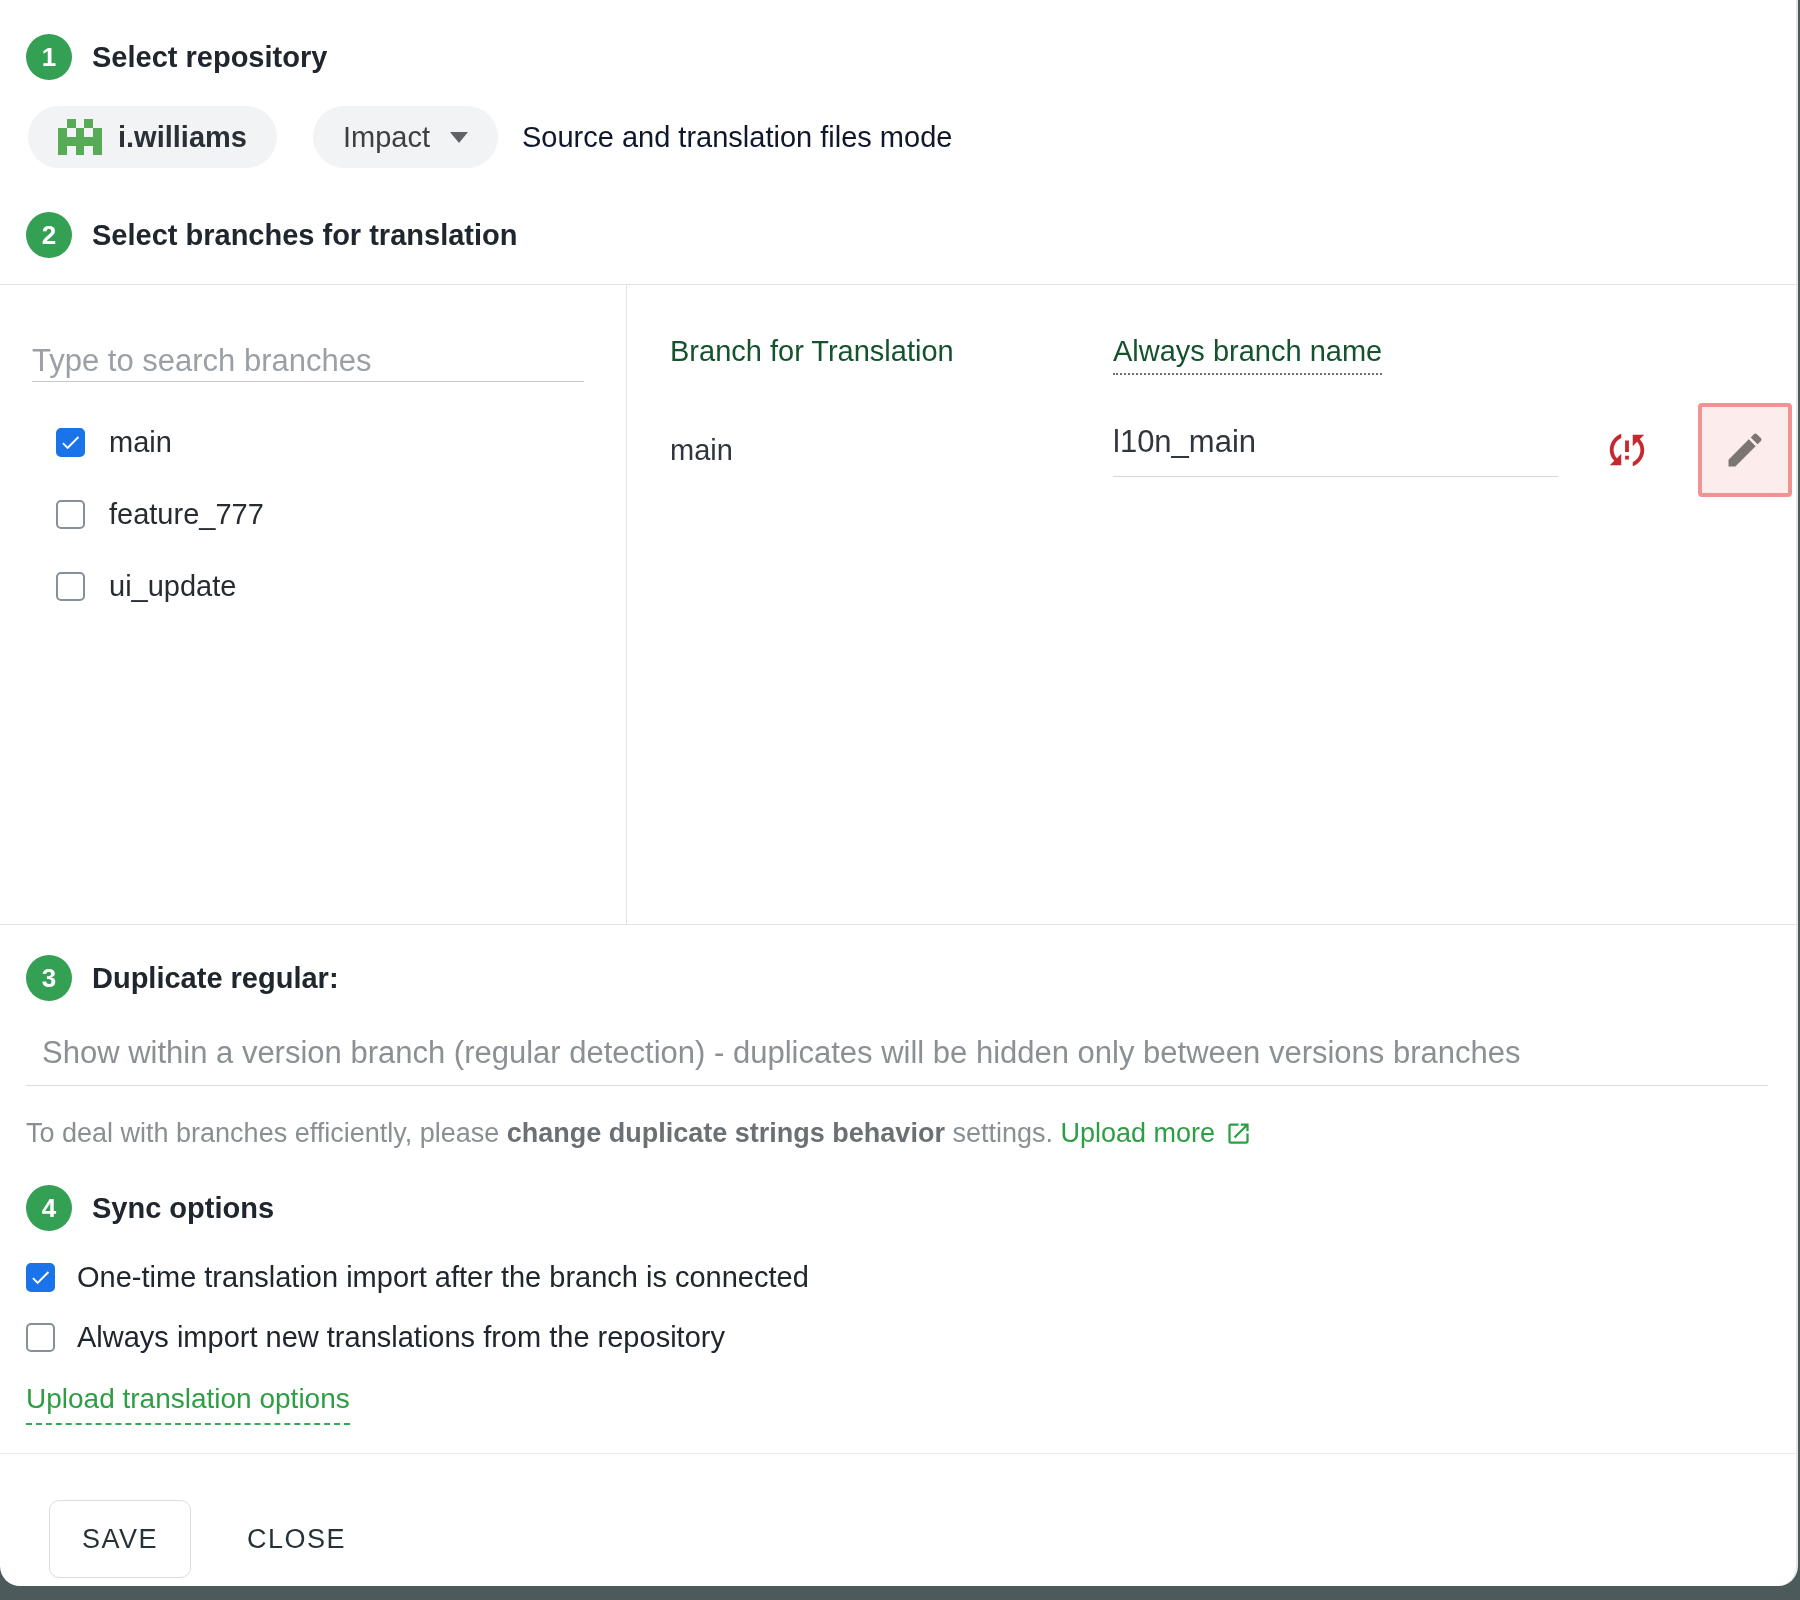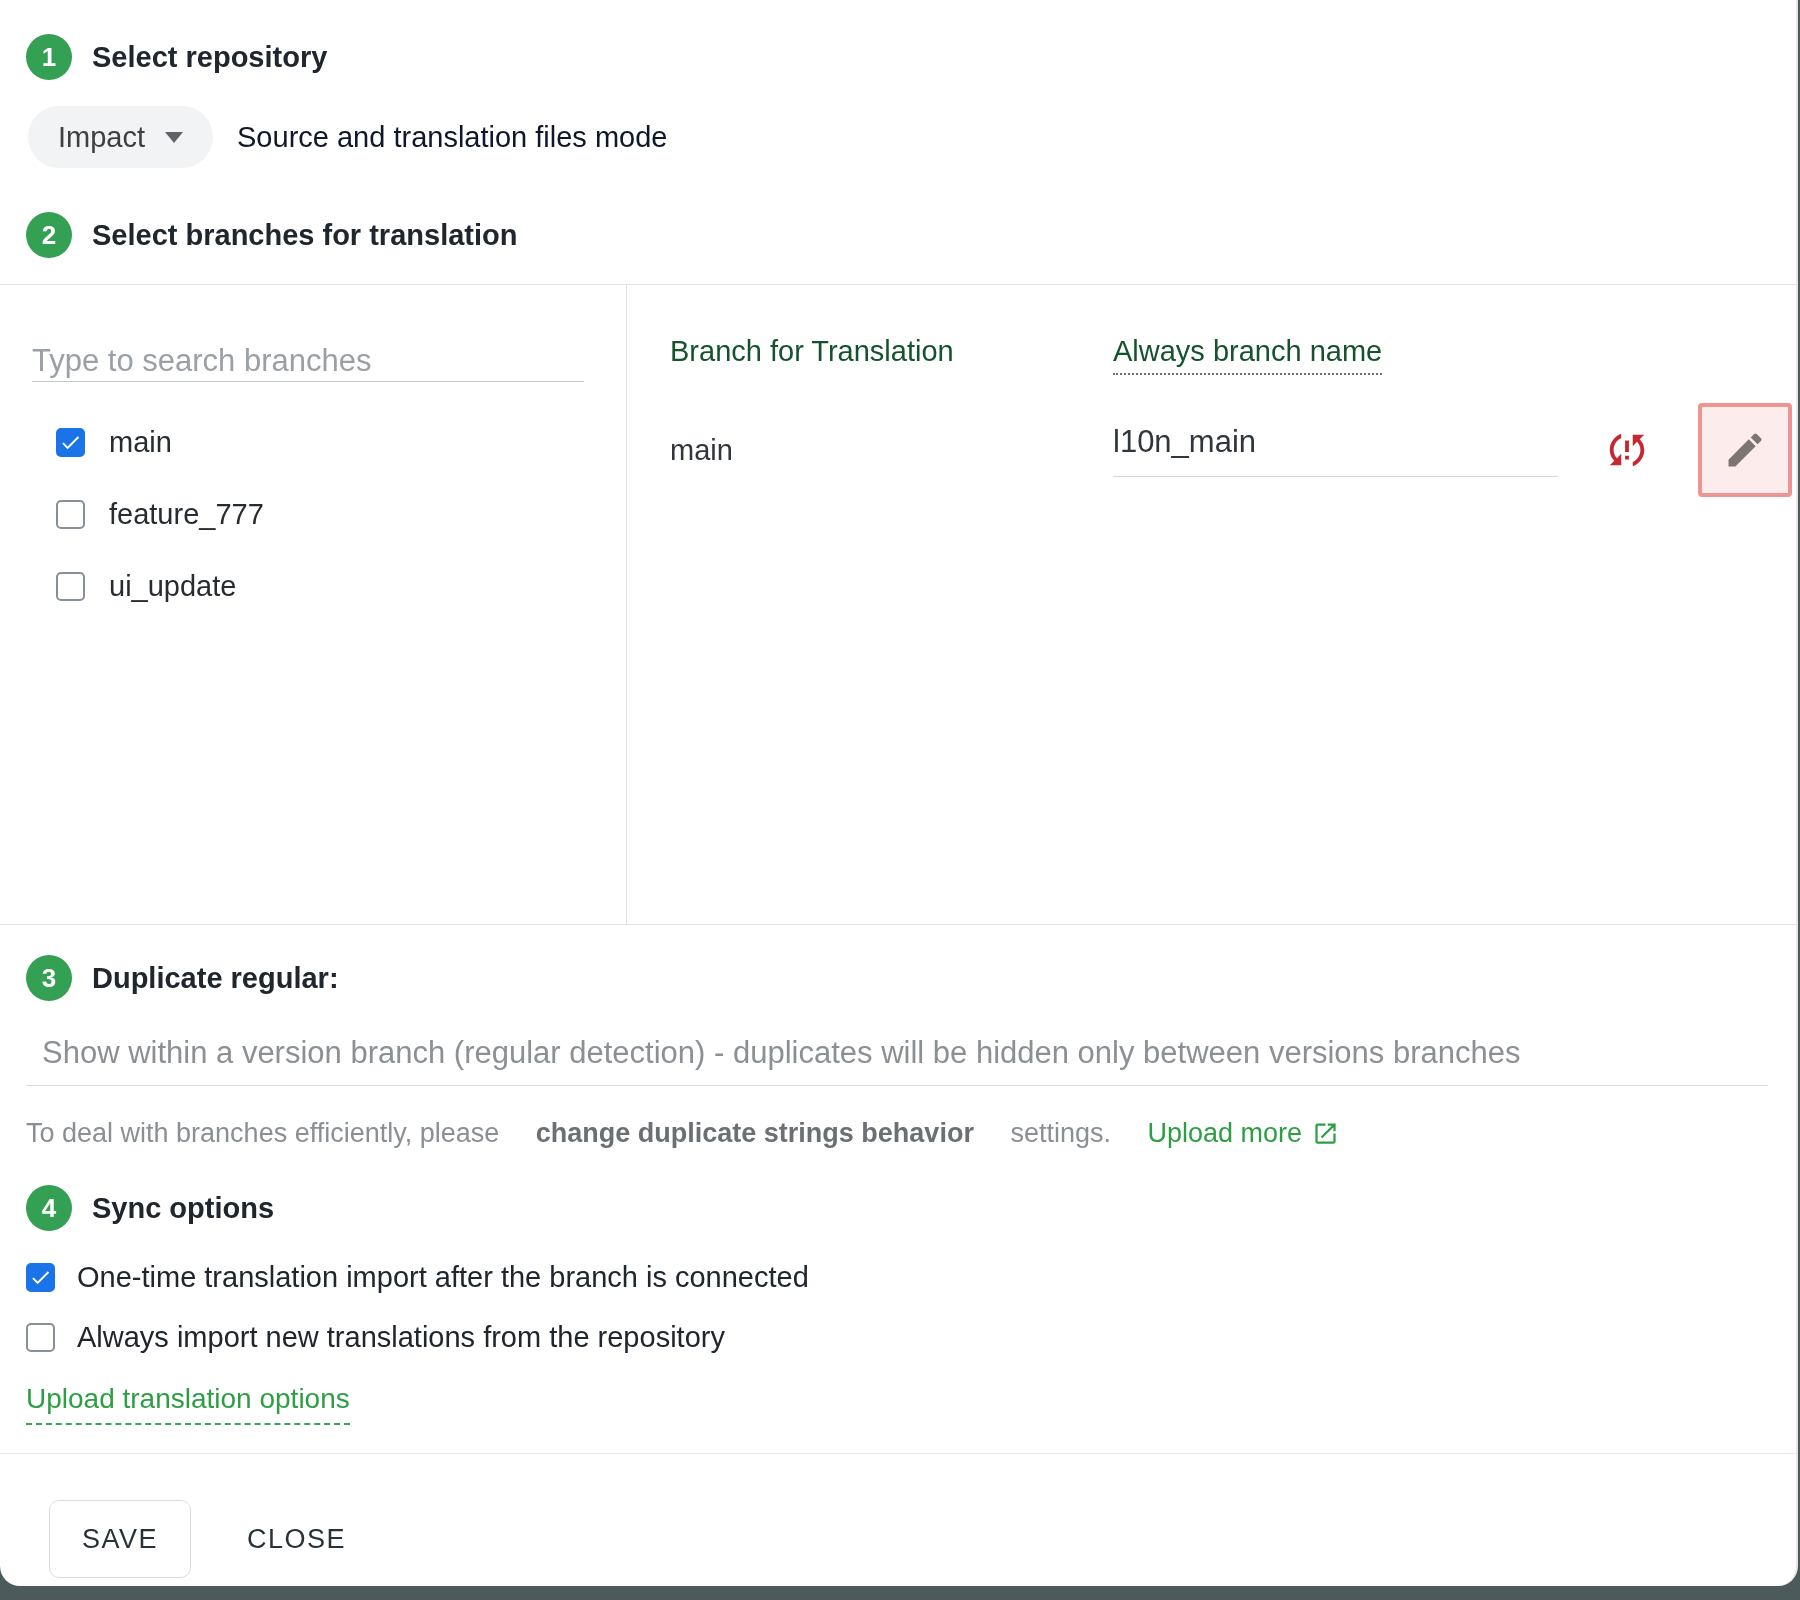--- a/index.html
+++ b/index.html
@@ -108,21 +108,21 @@
   }
   .edit-btn svg { width: 44px; height: 44px; }
 
   
   .sec3 { padding: 30px 28px 0 26px; }
   .dup-select {
     margin: 34px 0 0 0; padding: 0 0 14px 16px;
     border-bottom: 1px solid #d9dbdd;
     font-size: 31px; color: #8b9095; cursor: pointer;
   }
-  .note { margin: 32px 0 0 0; font-size: 27px; color: #8a8f94; display: flex; align-items: center; flex-wrap: wrap; gap: 29px; }
+  .note { margin: 32px 0 0 0; font-size: 27px; color: #8a8f94; display: flex; align-items: center; flex-wrap: wrap; }
   .note b { color: #6b7075; font-weight: 700; }
   .learn-link { color: #2e9e44; text-decoration: none; display: inline-flex; align-items: center; gap: 10px; cursor: pointer; }
   .learn-link svg { width: 27px; height: 27px; }
 
   
   .sec4 { padding: 36px 0 28px 26px; border-bottom: 1px solid #e8e9ea; }
   .sec4 .step-row { margin-bottom: 16px; }
   .sync-row { display: flex; align-items: center; gap: 22px; height: 60px; cursor: pointer; }
   .sync-label { font-size: 29px; color: #20262e; }
   .upload-link {
@@ -151,20 +151,36 @@
 <div class="modal">
 
   <div class="sec-top">
     <div class="step-row">
       <div class="step-badge">1</div>
       <div class="step-title">Select repository</div>
     </div>
   </div>
 
   <div class="chips-row">
+    <div class="chip">
+      <svg class="avatar" viewBox="0 0 5 4" shape-rendering="crispEdges">
+        <g fill="#57ab57">
+          <rect x="1" y="0" width="1" height="1"></rect>
+            <rect x="3" y="0" width="1" height="1"></rect>
+          <rect x="0" y="1" width="1" height="1"></rect>
+            <rect x="2" y="1" width="1" height="1"></rect>
+            <rect x="4" y="1" width="1" height="1"></rect>
+          <rect x="0" y="2" width="5" height="1"></rect>
+          <rect x="0" y="3" width="1" height="1"></rect>
+            <rect x="2" y="3" width="1" height="1"></rect>
+            <rect x="4" y="3" width="1" height="1"></rect>
+        </g>
+      </svg>
+      <span class="chip-name">i.williams</span>
+    </div>
     <div class="chip">
       <span class="chip-label">Impact</span>
       <span class="caret"></span>
     </div>
     <div class="mode-text">Source and translation files mode</div>
   </div>
 
   <div class="step-row step2-row">
     <div class="step-badge">2</div>
     <div class="step-title">Select branches for translation</div>

